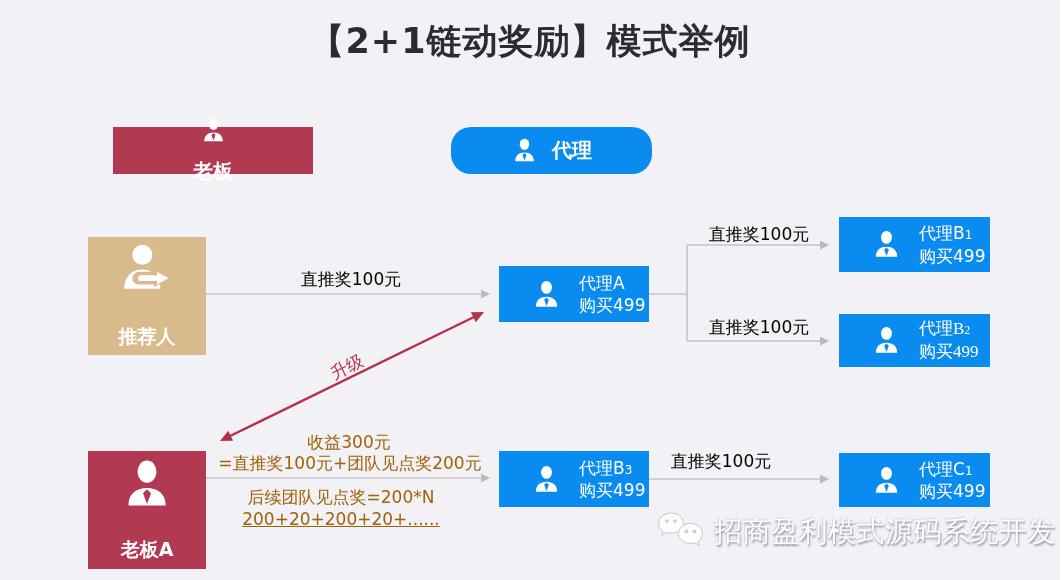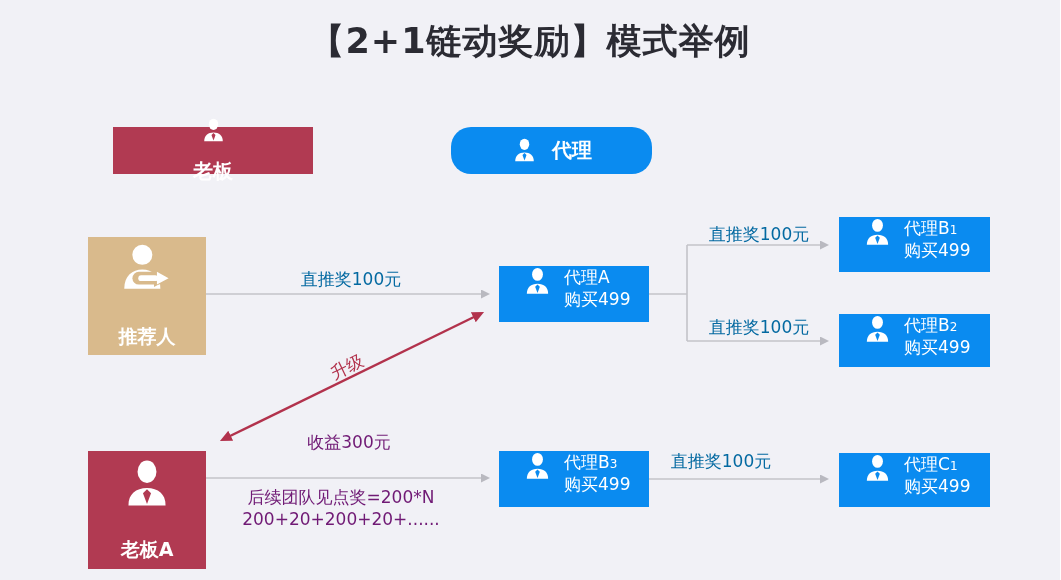--- a/index.html
+++ b/index.html
@@ -33,42 +33,42 @@
   .node-big{
     position:absolute;width:118px;height:118px;display:flex;flex-direction:column;
     align-items:center;justify-content:center;gap:26px;color:#fff;
   }
   .node-referrer{left:88px;top:237px;background:var(--referrer-tan);}
   .node-bossa{left:88px;top:420px;background:var(--boss-red);margin-top:31px;}
   .node-big .node-label{font-size:19px;font-weight:700;}
   
   .node-small{
     position:absolute;background:var(--agent-blue);color:#fff;
-    display:flex;gap:11px;padding-left:23px;box-sizing:border-box;
+    display:flex;align-items:center;gap:17px;padding-left:32px;box-sizing:border-box;
   }
   .node-agent-a {left:499px;top:266px;width:150px;height:56px;}
   .node-agent-b3{left:499px;top:451px;width:150px;height:56px;}
   .node-agent-b1{left:839px;top:217px;width:151px;height:55px;}
-  .node-agent-b2{left:839px;top:314px;width:151px;height:53px;}
+  .node-agent-b2{left:839px;top:314px;width:151px;height:53px;font-family:Liberation Serif, serif;}
   .node-agent-c1{left:839px;top:453px;width:151px;height:54px;}
   .node-text{display:flex;flex-direction:column;line-height:1.32;font-size:17px;}
   .sub{font-size:12px;}
   
   .icon{display:inline-flex;line-height:0;}
   .tie{fill:var(--agent-blue);}
   .red-bg .tie{fill:var(--boss-red);}
   .blue-bg .tie{fill:var(--agent-blue);}
   
   .arrows{position:absolute;left:0;top:0;pointer-events:none;}
   
   .edge-label{
     position:absolute;transform:translate(-50%,-50%);
-    font-size:17px;color:#0369a1;white-space:nowrap;
-  }
-  .edge-label.light{color:#701a75;}
+    font-size:17px;color:#000000;white-space:nowrap;
+  }
+  .edge-label.light{color:#a16207;}
   .edge-label.upgrade{
     color:var(--upgrade-red);
     transform:translate(-50%,-50%) rotate(-26deg);
   }
   
   .watermark{
     position:absolute;left:656px;top:510px;display:flex;align-items:center;gap:8px;
   }
   .wm-text{
     font-size:28px;color:#fdfdfe;letter-spacing:0.5px;white-space:nowrap;
@@ -218,17 +218,35 @@
     </g>
     <line x1="228" y1="437" x2="476" y2="316" stroke="#b2324c" stroke-width="2.4" marker-start="url(#ar)" marker-end="url(#ar)"></line>
   </svg>
 
   <div class="edge-label" style="left:351px;top:279px;">直推奖100元</div>
   <div class="edge-label" style="left:759px;top:234px;">直推奖100元</div>
   <div class="edge-label" style="left:759px;top:327px;">直推奖100元</div>
   <div class="edge-label" style="left:721px;top:461px;">直推奖100元</div>
   <div class="edge-label upgrade" style="left:347px;top:367px;">升级</div>
   <div class="edge-label light" style="left:349px;top:442px;">收益300元</div>
+  <div class="edge-label light" style="left:350px;top:463px;">=直推奖100元+团队见点奖200元</div>
   <div class="edge-label light" style="left:341px;top:497px;">后续团队见点奖=200*N</div>
-  <div class="edge-label light" style="left:341px;top:519px;">200+20+200+20+......</div>
-
+  <div class="edge-label light" style="left:341px;top:519px;text-decoration:underline;">200+20+200+20+......</div>
+
+  <div class="watermark">
+    <span class="icon">
+      <svg width="50" height="44" viewBox="0 0 50 44">
+        <g fill="#fdfdfe" stroke="#c6c6d2" stroke-width="1">
+          <path d="M15 3 C8 3 2.5 7.6 2.5 13.2 C2.5 16.4 4.2 19.2 6.9 21 L5.8 25 L10.6 22.6 C12 23 13.5 23.2 15 23.2 C22 23.2 27.5 18.7 27.5 13.2 C27.5 7.6 22 3 15 3 Z"></path>
+          <path d="M34.5 13.5 C27.7 13.5 22.5 18 22.5 23.5 C22.5 29 27.7 33.5 34.5 33.5 C36 33.5 37.5 33.3 38.9 32.9 L43.4 35.1 L42.4 31.4 C45 29.6 46.5 26.7 46.5 23.5 C46.5 18 41.3 13.5 34.5 13.5 Z"></path>
+        </g>
+        <g fill="#ccccd8">
+          <circle cx="11" cy="11" r="1.7"></circle>
+          <circle cx="19" cy="11" r="1.7"></circle>
+          <circle cx="30.5" cy="21.5" r="1.9"></circle>
+          <circle cx="38.5" cy="21.5" r="1.9"></circle>
+        </g>
+      </svg>
+    </span>
+    <span class="wm-text">招商盈利模式源码系统开发</span>
+  </div>
 
 </div>
 
 </body></html>

